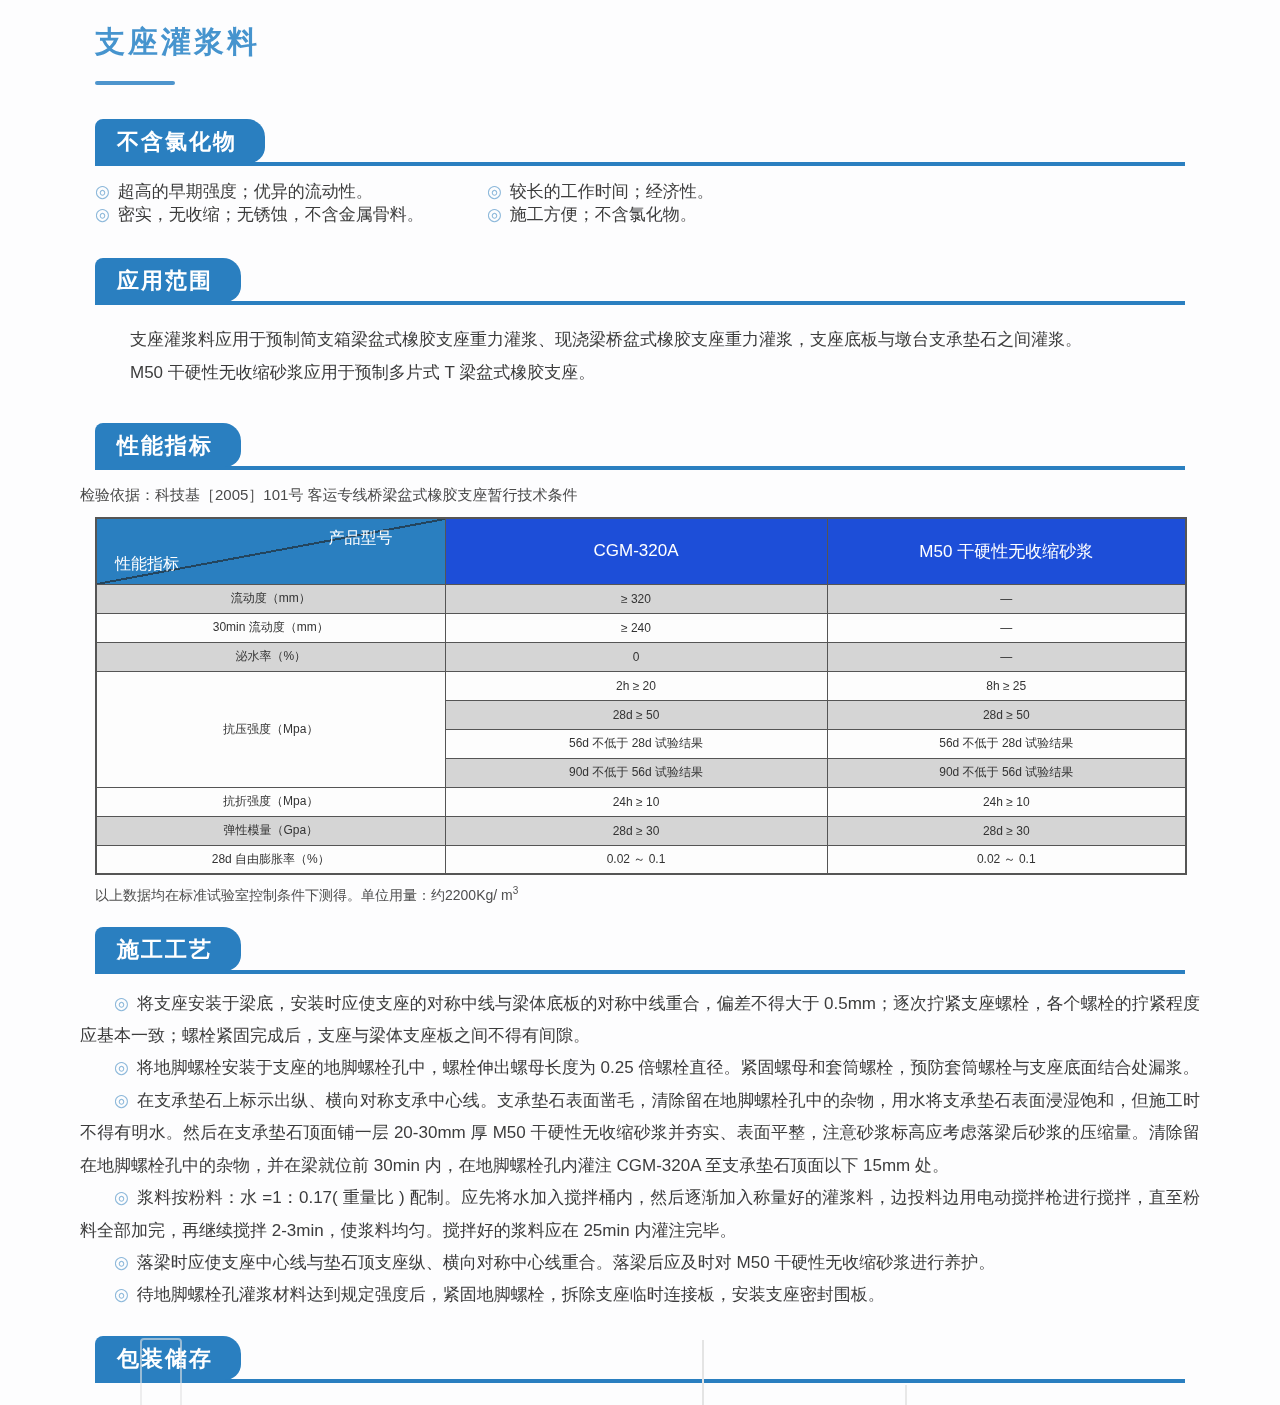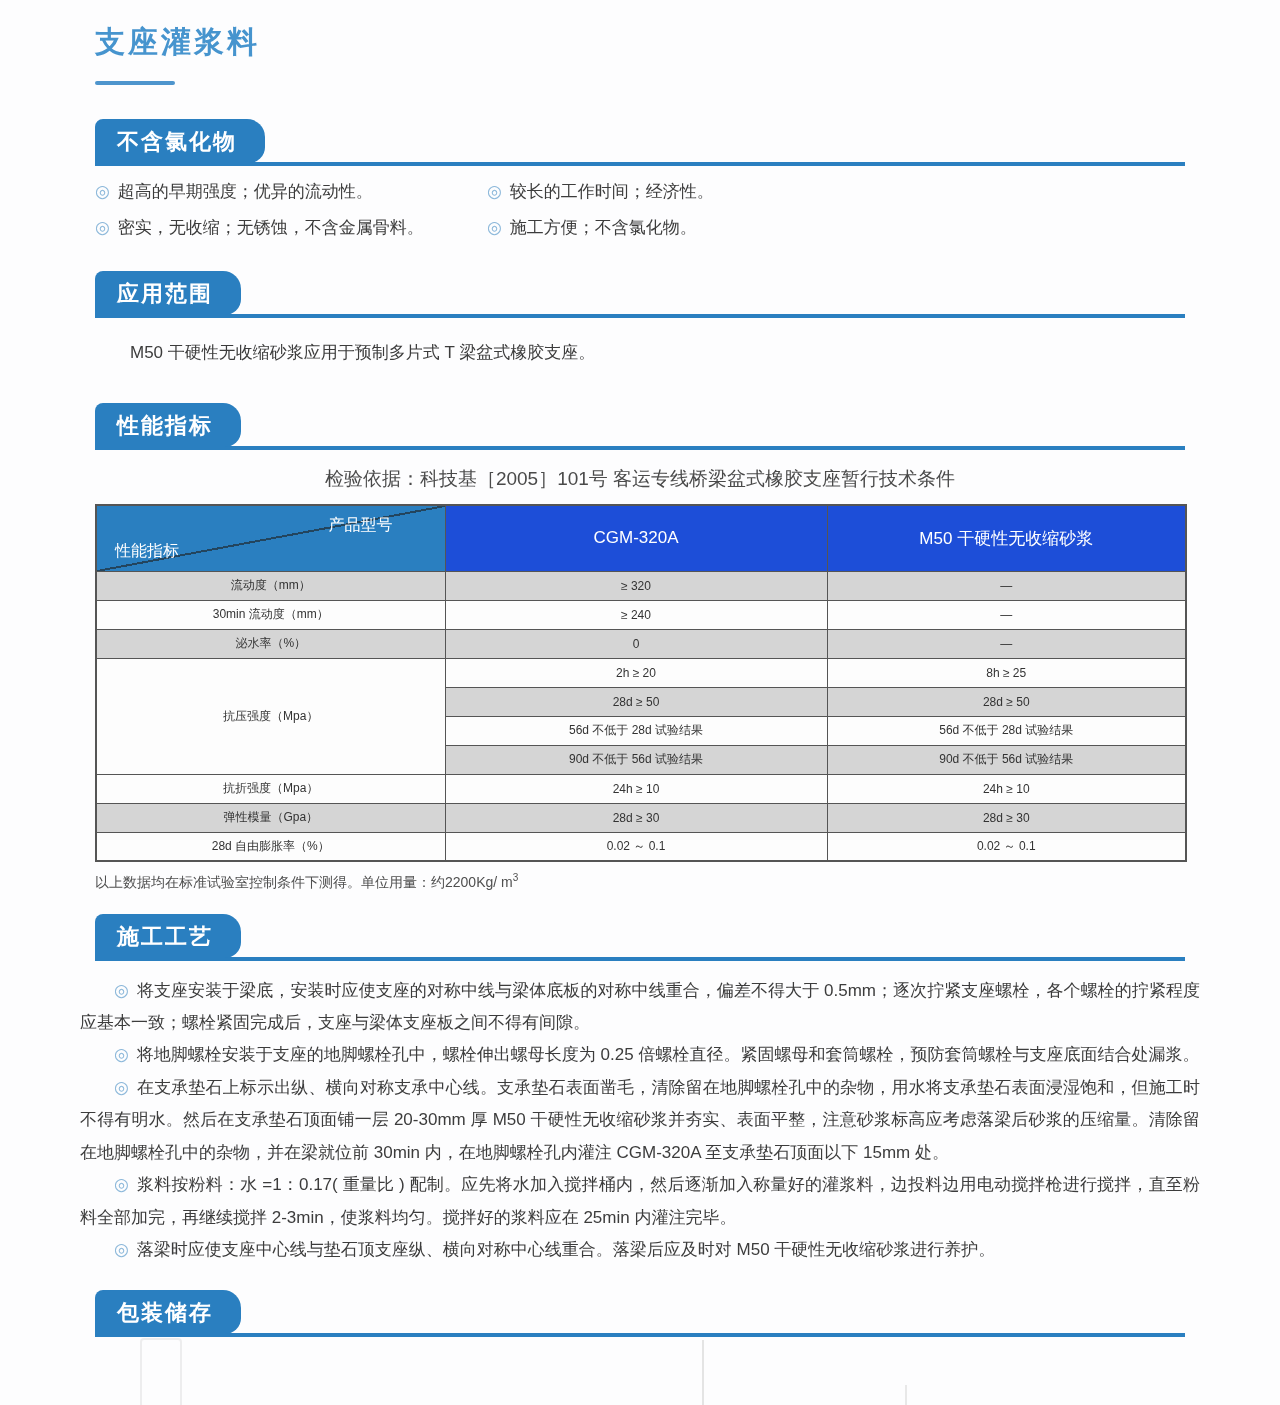--- a/index.html
+++ b/index.html
@@ -56,36 +56,35 @@
     font-size: 17px;
     margin-right: 8px;
     font-weight: bold;
   }
   .feature-grid {
     margin: 14px 0 8px 15px;
     display: grid;
     grid-template-columns: 392px auto;
     grid-auto-flow: column;
     grid-template-rows: auto auto;
-    row-gap: 13px;
     font-size: 17px;
   }
   .feature-item { white-space: nowrap; }
   
   .app-paragraphs {
     margin: 18px 0 0 50px;
     font-size: 17px;
     line-height: 33px;
   }
   
   .perf-note {
     margin-top: 16px;
     width: 1120px;
-    text-align: center;
-    font-size: 19px;
+    text-align: left;
+    font-size: 15px;
     color: #4a4a4a;
   }
   table.perf {
     margin: 12px 0 0 15px;
     width: 1090px;
     border-collapse: collapse;
     table-layout: fixed;
     border: 2px solid #555;
   }
   table.perf td {
@@ -178,20 +177,21 @@
     <div class="feature-item"><span class="ring">◎</span><span>超高的早期强度；优异的流动性。</span></div>
     <div class="feature-item"><span class="ring">◎</span><span>密实，无收缩；无锈蚀，不含金属骨料。</span></div>
     <div class="feature-item"><span class="ring">◎</span><span>较长的工作时间；经济性。</span></div>
     <div class="feature-item"><span class="ring">◎</span><span>施工方便；不含氯化物。</span></div>
   </div>
 
   <div class="section-head mt-app">
     <span class="section-tab">应用范围</span>
   </div>
   <div class="app-paragraphs">
+    <p>支座灌浆料应用于预制简支箱梁盆式橡胶支座重力灌浆、现浇梁桥盆式橡胶支座重力灌浆，支座底板与墩台支承垫石之间灌浆。</p>
     <p>M50 干硬性无收缩砂浆应用于预制多片式 T 梁盆式橡胶支座。</p>
   </div>
 
   <div class="section-head mt-perf">
     <span class="section-tab">性能指标</span>
   </div>
   <div class="perf-note">检验依据：科技基［2005］101号 客运专线桥梁盆式橡胶支座暂行技术条件</div>
 
   <table class="perf">
     <colgroup>
@@ -262,20 +262,21 @@
 
   <div class="section-head mt-cons">
     <span class="section-tab">施工工艺</span>
   </div>
   <div class="construction-paragraphs">
     <p><span class="ring">◎</span><span>将支座安装于梁底，安装时应使支座的对称中线与梁体底板的对称中线重合，偏差不得大于 0.5mm；逐次拧紧支座螺栓，各个螺栓的拧紧程度应基本一致；螺栓紧固完成后，支座与梁体支座板之间不得有间隙。</span></p>
     <p><span class="ring">◎</span><span>将地脚螺栓安装于支座的地脚螺栓孔中，螺栓伸出螺母长度为 0.25 倍螺栓直径。紧固螺母和套筒螺栓，预防套筒螺栓与支座底面结合处漏浆。</span></p>
     <p><span class="ring">◎</span><span>在支承垫石上标示出纵、横向对称支承中心线。支承垫石表面凿毛，清除留在地脚螺栓孔中的杂物，用水将支承垫石表面浸湿饱和，但施工时不得有明水。然后在支承垫石顶面铺一层 20-30mm 厚 M50 干硬性无收缩砂浆并夯实、表面平整，注意砂浆标高应考虑落梁后砂浆的压缩量。清除留在地脚螺栓孔中的杂物，并在梁就位前 30min 内，在地脚螺栓孔内灌注 CGM-320A 至支承垫石顶面以下 15mm 处。</span></p>
     <p><span class="ring">◎</span><span>浆料按粉料：水 =1：0.17( 重量比 ) 配制。应先将水加入搅拌桶内，然后逐渐加入称量好的灌浆料，边投料边用电动搅拌枪进行搅拌，直至粉料全部加完，再继续搅拌 2-3min，使浆料均匀。搅拌好的浆料应在 25min 内灌注完毕。</span></p>
     <p><span class="ring">◎</span><span>落梁时应使支座中心线与垫石顶支座纵、横向对称中心线重合。落梁后应及时对 M50 干硬性无收缩砂浆进行养护。</span></p>
+    <p><span class="ring">◎</span><span>待地脚螺栓孔灌浆材料达到规定强度后，紧固地脚螺栓，拆除支座临时连接板，安装支座密封围板。</span></p>
   </div>
 
   <div class="section-head mt-pack">
     <span class="section-tab">包装储存</span>
   </div>
 
   <div class="wm-bag"></div>
   <div class="wm-line-1"></div>
   <div class="wm-line-2"></div>
 

